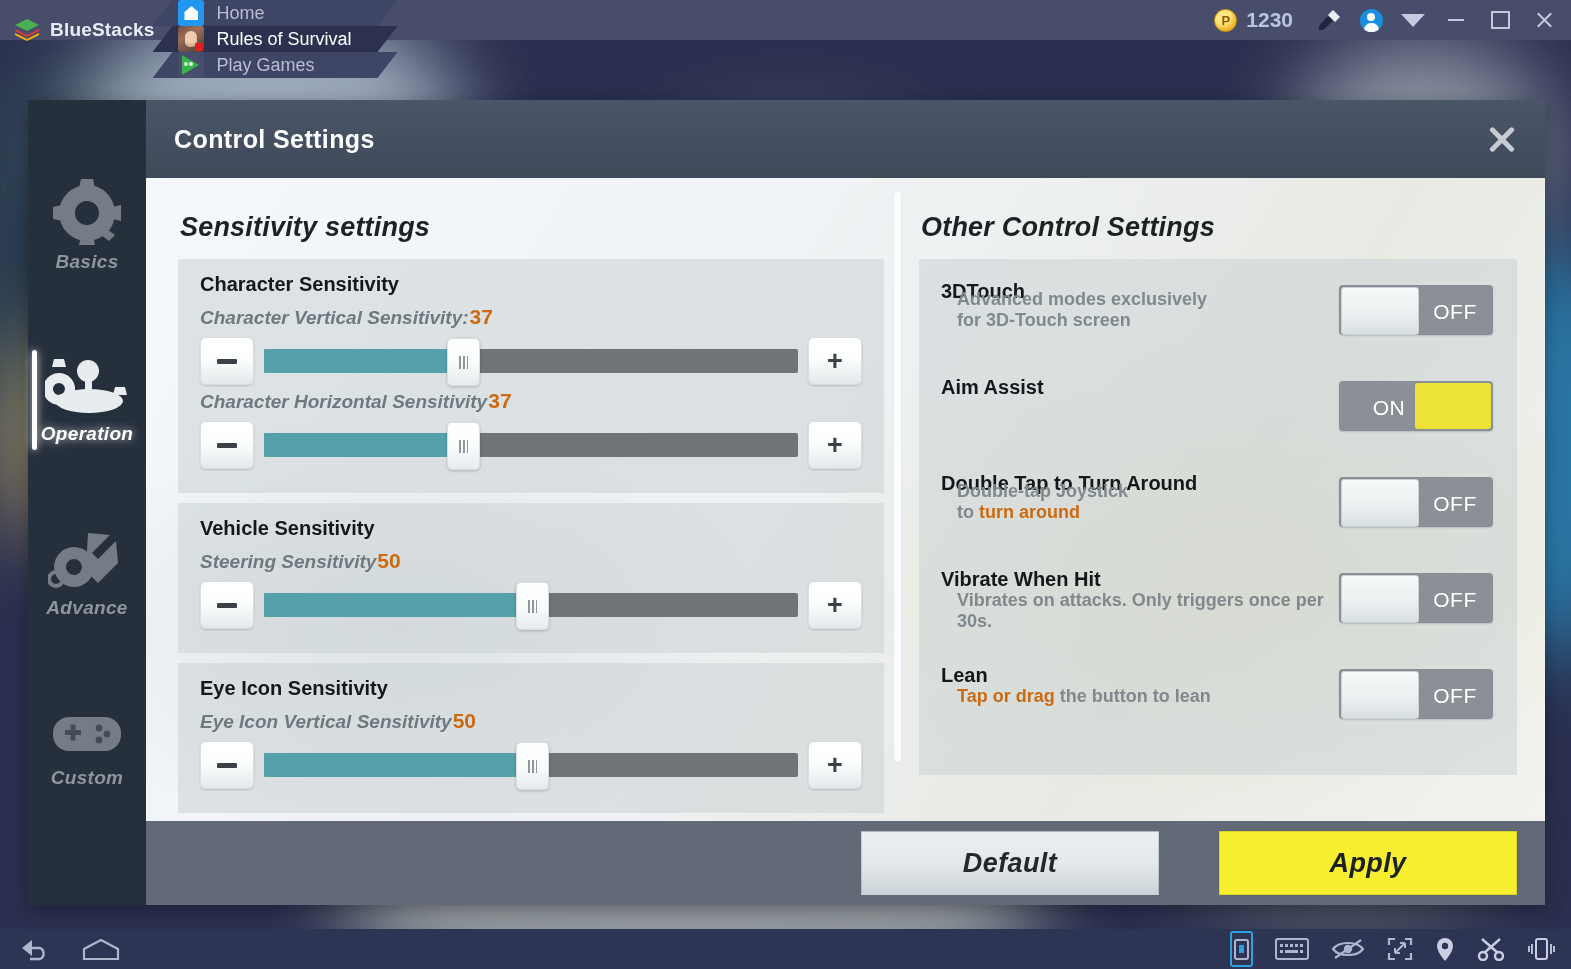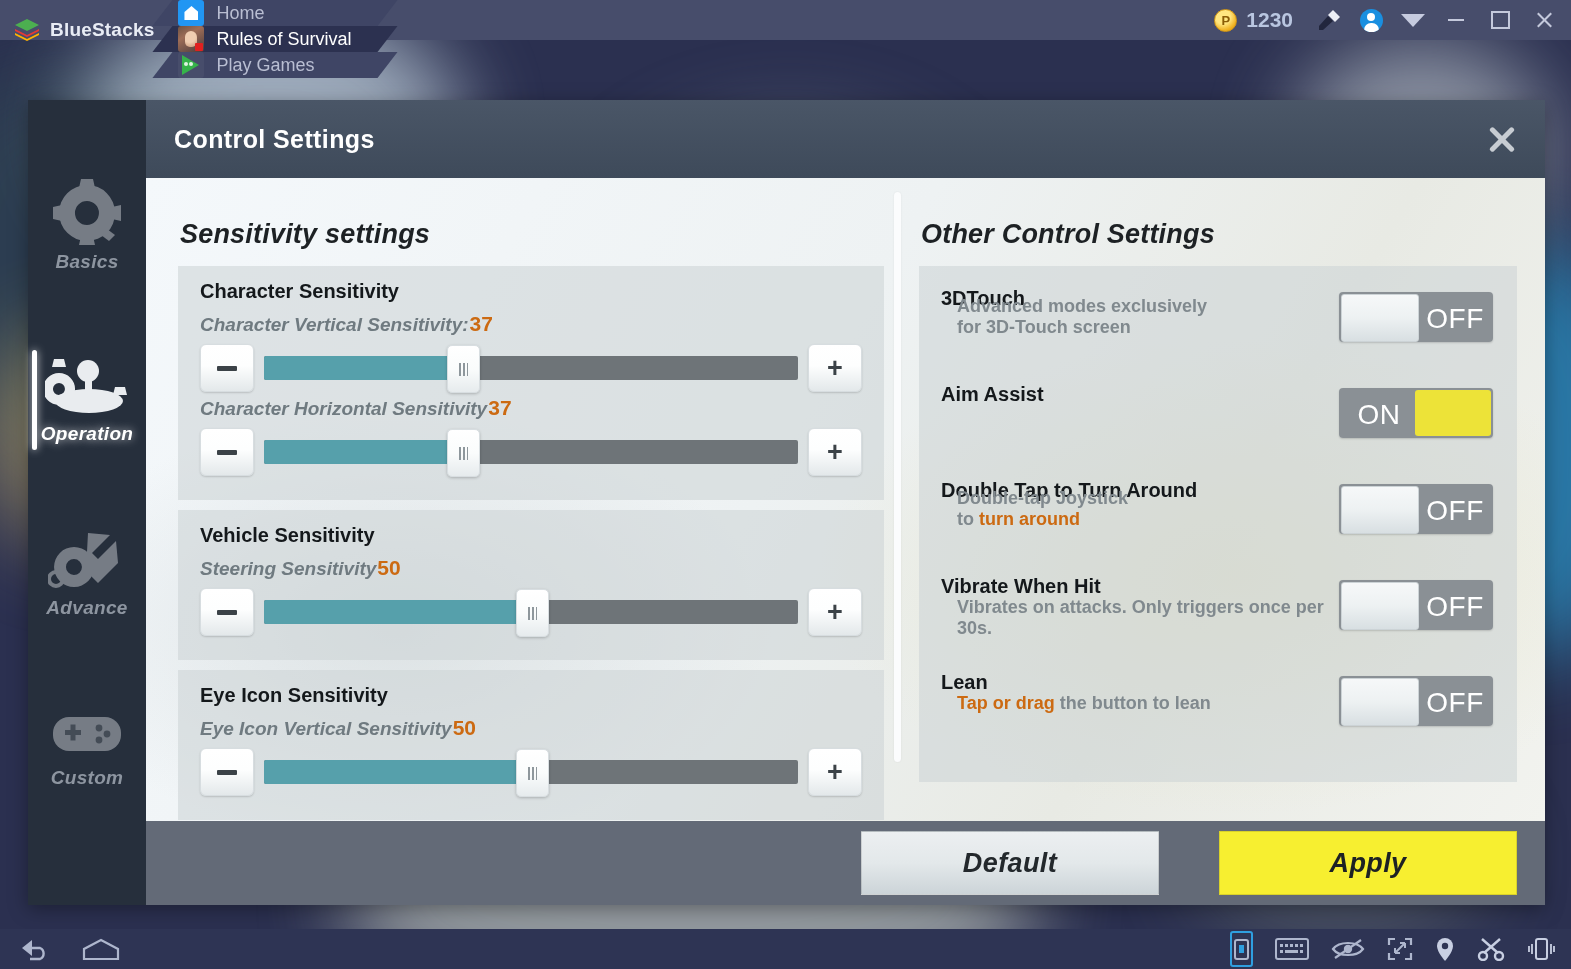--- a/index.html
+++ b/index.html
@@ -250,21 +250,21 @@
     box-shadow: 0 0 2px rgba(0,0,0,.08);
   }
   .col-right {
     flex: 1; padding: 26px 28px 0 34px;
     min-width: 0;
   }
 
   .sec-title {
     font-size: 27px; font-weight: bold; font-style: italic;
     color: #1d2124; letter-spacing: .2px;
-    margin: 15px 0 16px 2px;
+    margin: 8px 0 16px 2px;
   }
 
   .group {
     background: rgba(205,212,214,.58);
     padding: 14px 22px 20px 22px;
     margin-bottom: 10px;
   }
   .group-title {
     font-size: 20px; font-weight: bold; color: #14181b;
     margin-bottom: 9px;
@@ -362,24 +362,24 @@
     left: 2px;
     background: linear-gradient(to bottom,#f6f8f9 0%, #edf1f2 50%, #d8dfe2 100%);
     border: 1px solid #ccd3d6;
   }
   .toggle.on .tknob {
     right: 2px; background: #ede338;
   }
   .toggle .tlabel {
     position: absolute; top: 0; height: 54px;
     display: flex; align-items: center; justify-content: center;
-    color: #ffffff; font-size: 28px; letter-spacing: .5px;
+    color: #ffffff; font-size: 21px; letter-spacing: .5px;
   }
   .toggle.off .tlabel { right: 0; width: 76px; }
-  .toggle.on  .tlabel { left: 2px;  width: 76px; }
+  .toggle.on  .tlabel { left: 12px;  width: 76px; }
 
   .panel-foot {
     height: 84px; flex: 0 0 84px;
     background: #636a77;
     display: flex; align-items: center; justify-content: flex-end;
     gap: 12px; padding-right: 28px;
   }
   .fbtn {
     width: 296px; height: 62px;
     display: flex; align-items: center; justify-content: center;

